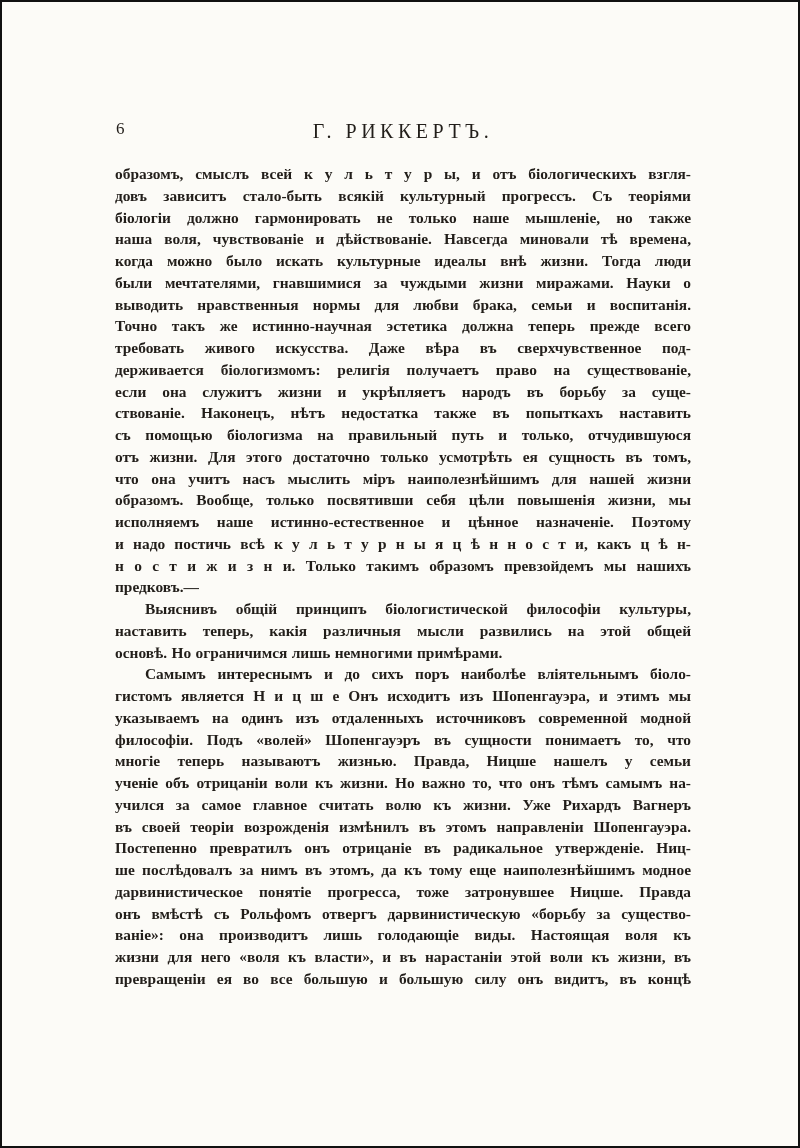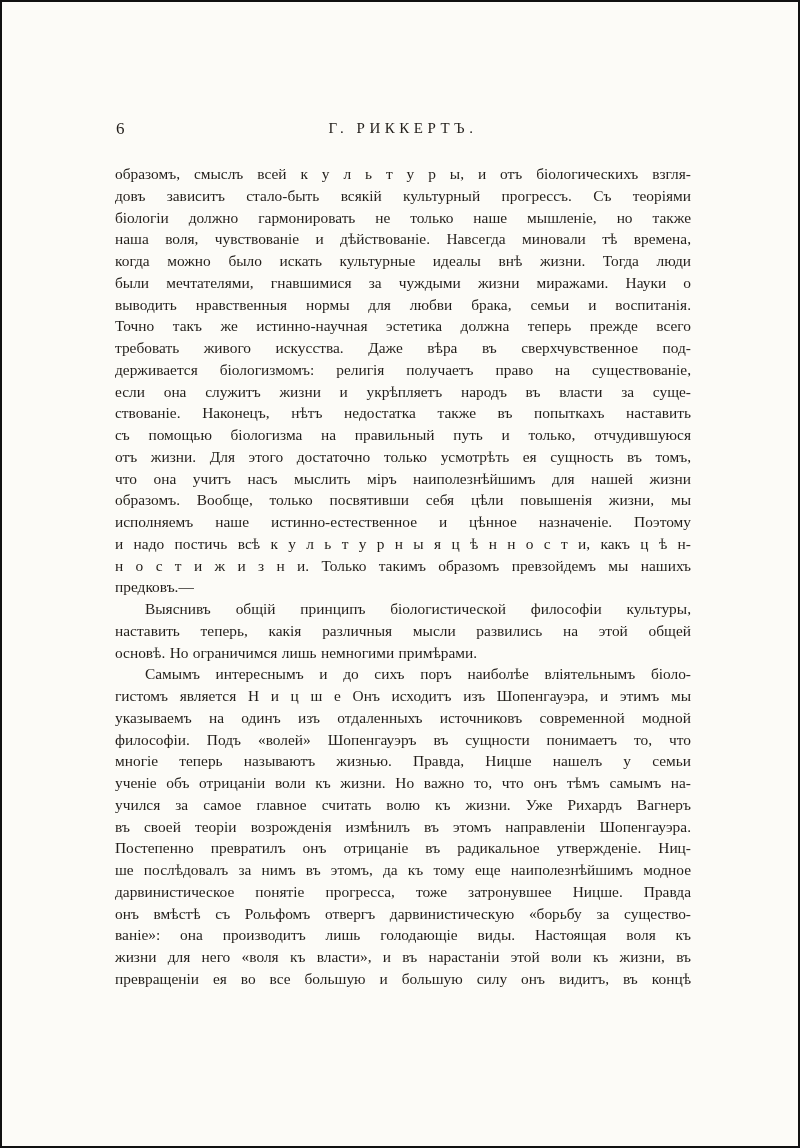--- a/index.html
+++ b/index.html
@@ -31,29 +31,30 @@
     top: 1px;
     font-size: 17px;
     letter-spacing: 0.5px;
   }
   .running-title {
     position: absolute;
     left: 0;
     right: 0;
     top: 2px;
     text-align: center;
-    font-size: 15px;
+    font-size: 20px;
     letter-spacing: 4.5px;
     font-weight: 400;
   }
   .text-block {
     position: absolute;
     top: 161px;
     left: 113px;
     width: 576px;
+    font-weight: bold;
   }
   .line {
     font-size: 15.4px;
     line-height: 21.75px;
     text-align: justify;
     text-align-last: justify;
     word-spacing: 0.5px;
   }
   .line.indent {
     text-indent: 30px;
@@ -74,21 +75,21 @@
       <div class="line">образомъ, смыслъ всей  к у л ь т у р ы,  и отъ біологическихъ взгля-</div>
       <div class="line">довъ зависитъ стало-быть всякій культурный прогрессъ. Съ теоріями</div>
       <div class="line">біологіи должно гармонировать не только наше мышленіе, но также</div>
       <div class="line">наша воля, чувствованіе и дѣйствованіе. Навсегда миновали тѣ времена,</div>
       <div class="line">когда можно было искать культурные идеалы внѣ жизни. Тогда люди</div>
       <div class="line">были мечтателями, гнавшимися за чуждыми жизни миражами. Науки о</div>
       <div class="line">выводить нравственныя нормы для любви брака, семьи и воспитанія.</div>
       <div class="line">Точно такъ же истинно-научная эстетика должна теперь прежде всего</div>
       <div class="line">требовать живого искусства. Даже вѣра въ сверхчувственное под-</div>
       <div class="line">держивается біологизмомъ: религія получаетъ право на существованіе,</div>
-      <div class="line">если она служитъ жизни и укрѣпляетъ народъ въ власти за суще-</div>
+      <div class="line">если она служитъ жизни и укрѣпляетъ народъ въ борьбу за суще-</div>
       <div class="line">ствованіе. Наконецъ, нѣтъ недостатка также въ попыткахъ наставить</div>
       <div class="line">съ помощью біологизма на правильный путь и только, отчудившуюся</div>
       <div class="line">отъ жизни. Для этого достаточно только усмотрѣть ея сущность въ томъ,</div>
       <div class="line">что она учитъ насъ мыслить міръ наиполезнѣйшимъ для нашей жизни</div>
       <div class="line">образомъ. Вообще, только посвятивши себя цѣли повышенія жизни, мы</div>
       <div class="line">исполняемъ наше истинно-естественное и цѣнное назначеніе. Поэтому</div>
       <div class="line">и надо постичь всѣ  к у л ь т у р н ы я  ц ѣ н н о с т и,  какъ  ц ѣ н-</div>
       <div class="line">н о с т и   ж и з н и.   Только такимъ образомъ превзойдемъ мы нашихъ</div>
       <div class="line flush-last">предковъ.—</div>
       <div class="line indent">Выяснивъ общій принципъ біологистической философіи культуры,</div>

